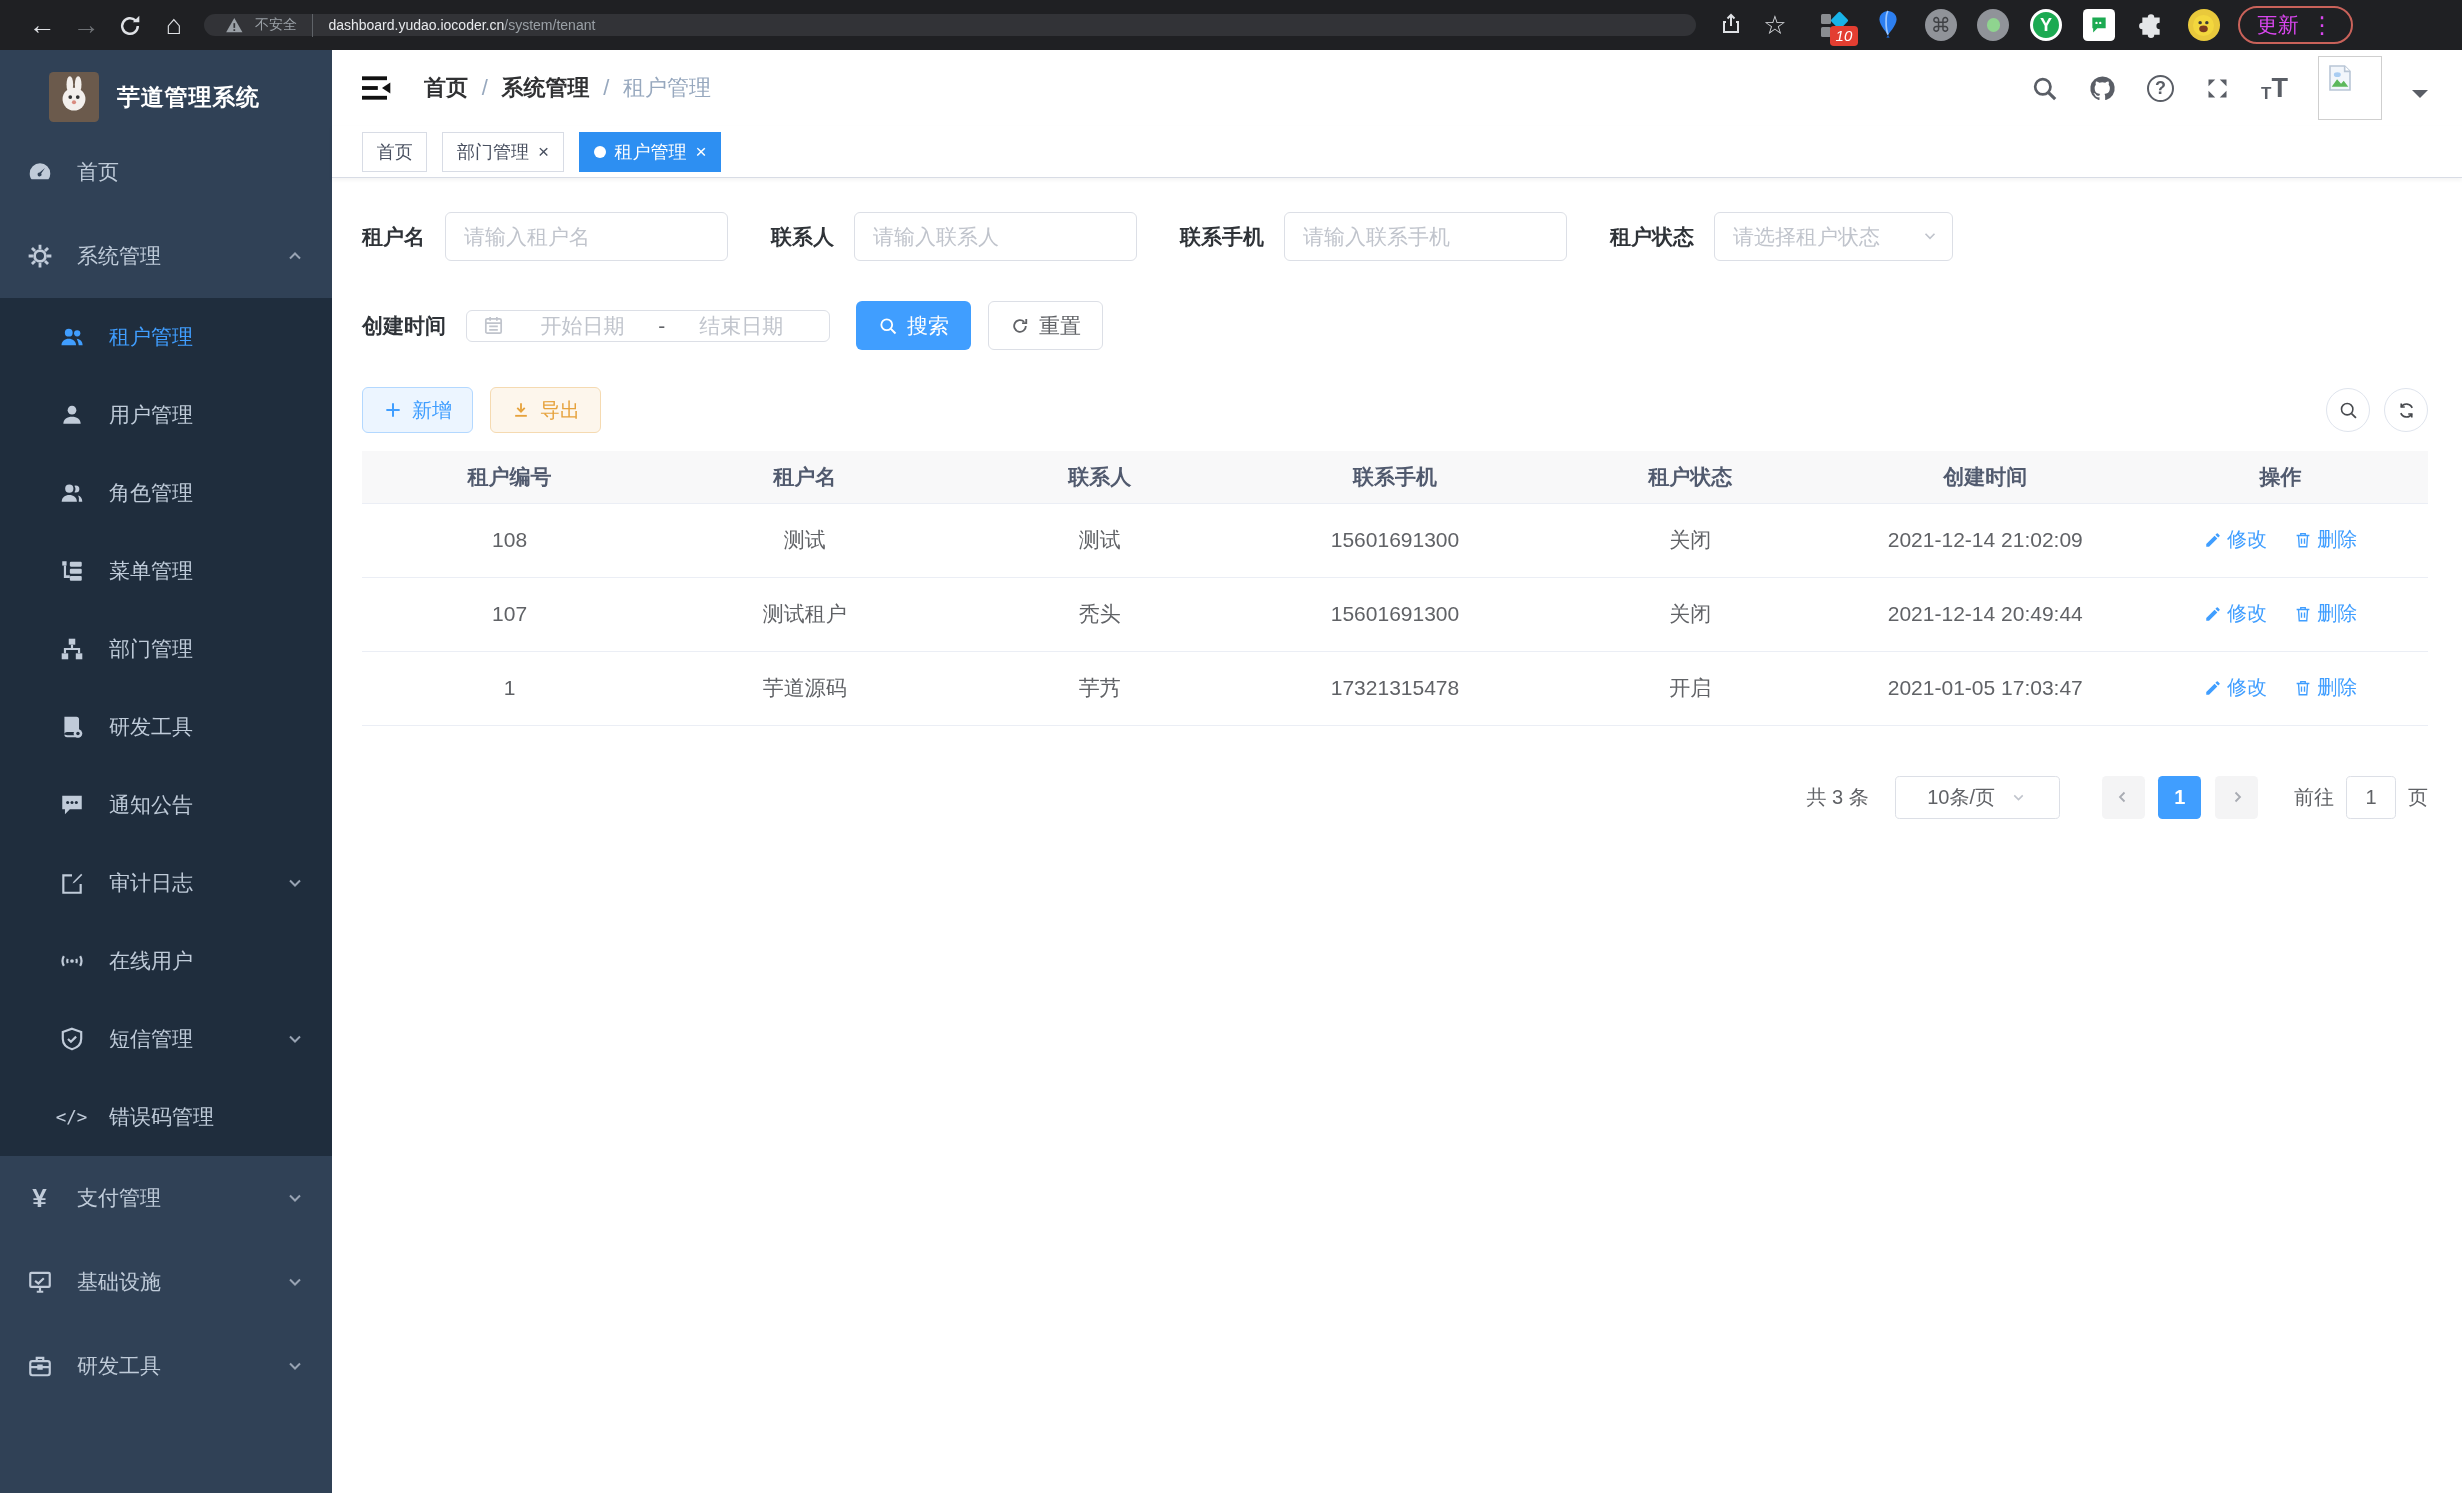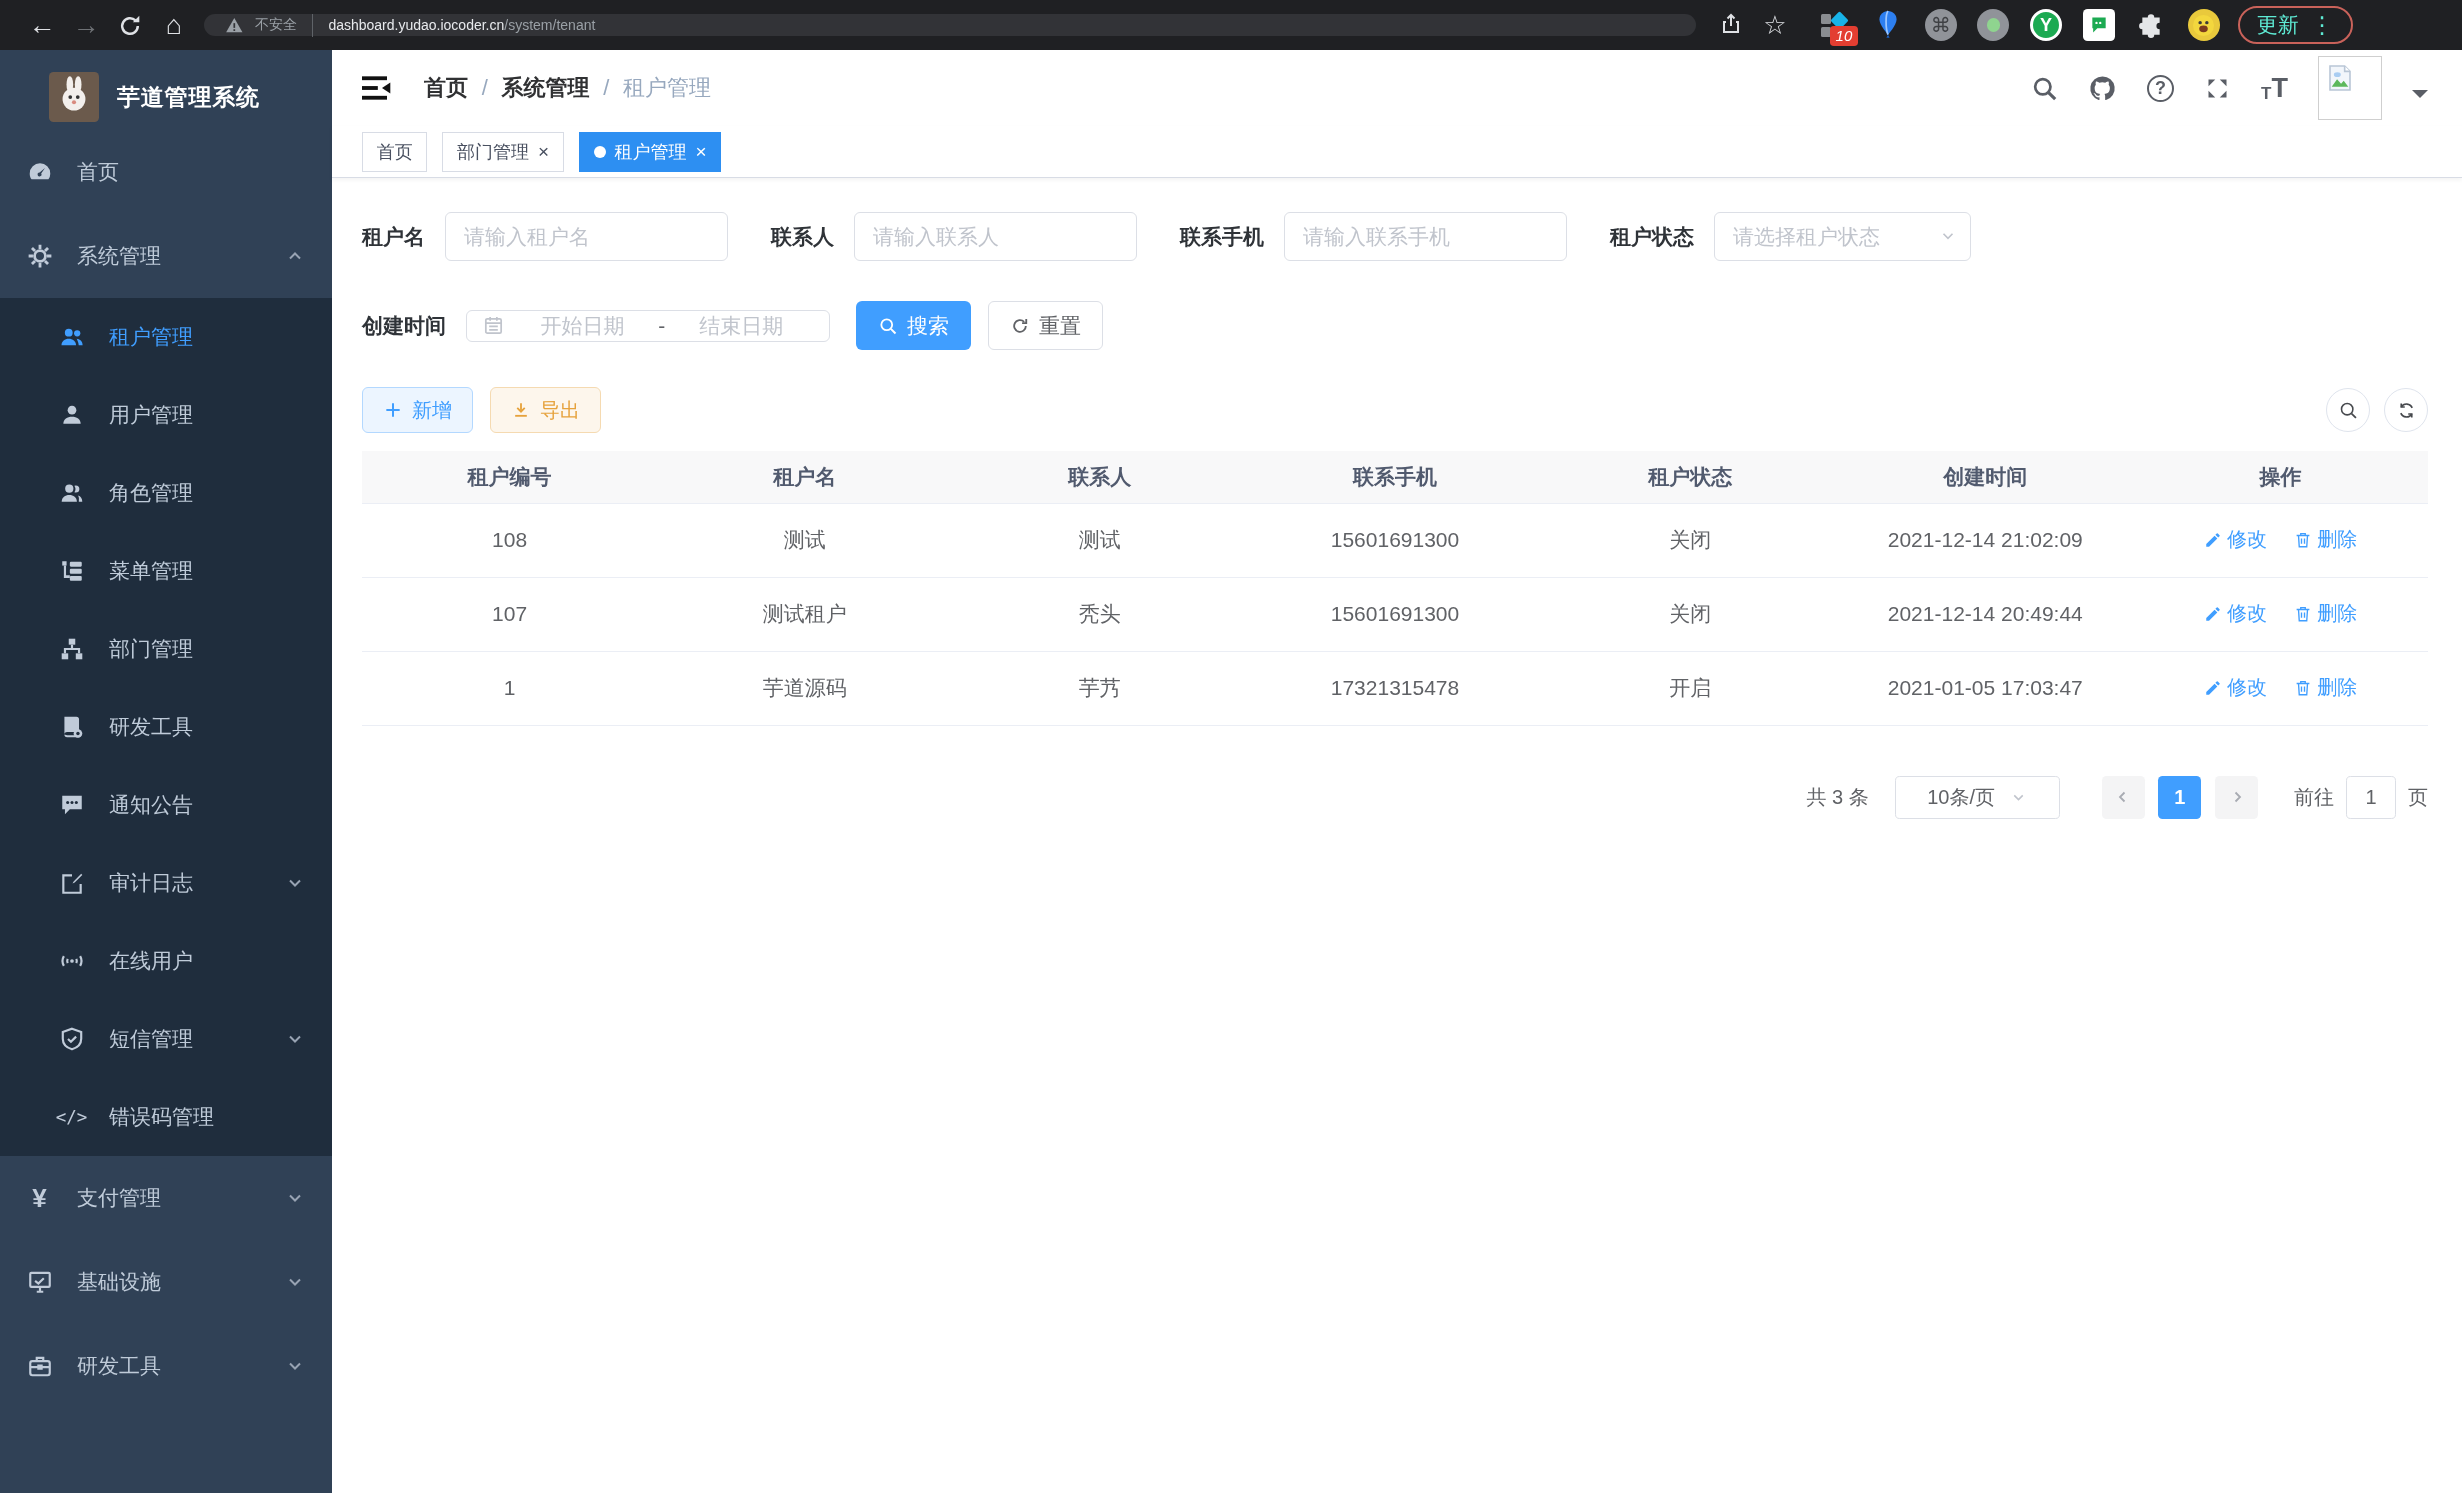--- a/index.html
+++ b/index.html
@@ -22,21 +22,21 @@
   .badge { position:absolute; left:10.7px; bottom:-4.6px; background:#e33e31; color:#fff; font-size:15px;
     padding:1.5px 5.3px; border-radius:3.8px; line-height:1.1; }
   .sq1 { position:absolute; left:1.5px; top:4.6px; width:10px; height:10px; background:#8a8d91; border-radius:1.5px; }
   .sq2 { position:absolute; left:1.5px; top:17.5px; width:10px; height:10px; background:#8a8d91; border-radius:1.5px; }
   .diam { position:absolute; left:13.7px; top:5.3px; width:13px; height:13px; background:#18b3e8; transform:rotate(45deg); border-radius:1.5px; }
   .circ { width:32px; height:32px; border-radius:50%; display:flex; align-items:center; justify-content:center; }
   .c-gray { background:#909399; color:#3f4145; font-size:20px; }
   .c-green { background:#1caa52; color:#fff; font-weight:bold; font-size:18px; border:3px solid #fff; }
   .c-chat { background:#fff; border-radius:4.6px; }
   .c-emoji { background:#e9c93c; }
-  .upd { height:38px; border:2.3px solid #c9625a; border-radius:20px; color:#5eead4;
+  .upd { height:38px; border:2.3px solid #c9625a; border-radius:20px; color:#d946ef;
     display:flex; align-items:center; gap:12px; padding:0 17px; font-size:21px; flex:none; cursor:pointer; }
   .upd .dots { font-size:23px; letter-spacing:0; }
 
   
   .app { display:flex; height:1444px; }
 
   
   .sb { width:332px; flex:none; background:#304156; color:#bfcbd9; }
   .logo { height:80px; display:flex; align-items:center; padding:14.5px 0 0 49px; gap:18px; cursor:pointer; }
   .logo-img { width:50px; height:50px; border-radius:4.6px; overflow:hidden; flex:none; }
@@ -80,21 +80,21 @@
 
   .content { flex:1; padding:34px 34px 0 30px; }
 
   
   .frow { display:flex; align-items:center; margin-bottom:40px; }
   .fg { display:flex; align-items:center; margin-right:43px; }
   .flabel { font-size:21px; font-weight:700; color:#2f3338; margin-right:20px; white-space:nowrap; }
   .finput { width:283px; height:49px; border:1.5px solid #dcdfe6; border-radius:6px; padding:0 18px;
     font-size:21px; color:#606266; font-family:inherit; outline:none; background:#fff; }
   .finput::placeholder { color:#c0c4cc; }
-  .fselect { position:relative; width:257px; }
+  .fselect { position:relative; width:239px; }
   .fselect .finput { width:100%; padding-right:43px; cursor:pointer; }
   .fselect .sarrow { position:absolute; right:13.7px; top:15px; color:#c0c4cc; pointer-events:none; }
   .drange { width:364px; height:32px; border:1.5px solid #dcdfe6; border-radius:6px; display:flex;
     align-items:center; padding:0 15px; color:#c0c4cc; font-size:21px; cursor:pointer; background:#fff; }
   .drange .cal { color:#c0c4cc; margin-right:4.6px; display:flex; }
   .dph { flex:1; text-align:center; }
   .dsep { color:#606266; padding:0 3px; }
   .btn { height:49px; border-radius:6px; border:1.5px solid transparent; font-size:21px; font-family:inherit;
     display:inline-flex; align-items:center; justify-content:center; gap:9px; padding:0 21px; cursor:pointer; }
   .btn-primary { background:#409eff; color:#fff; margin-left:26px; }

